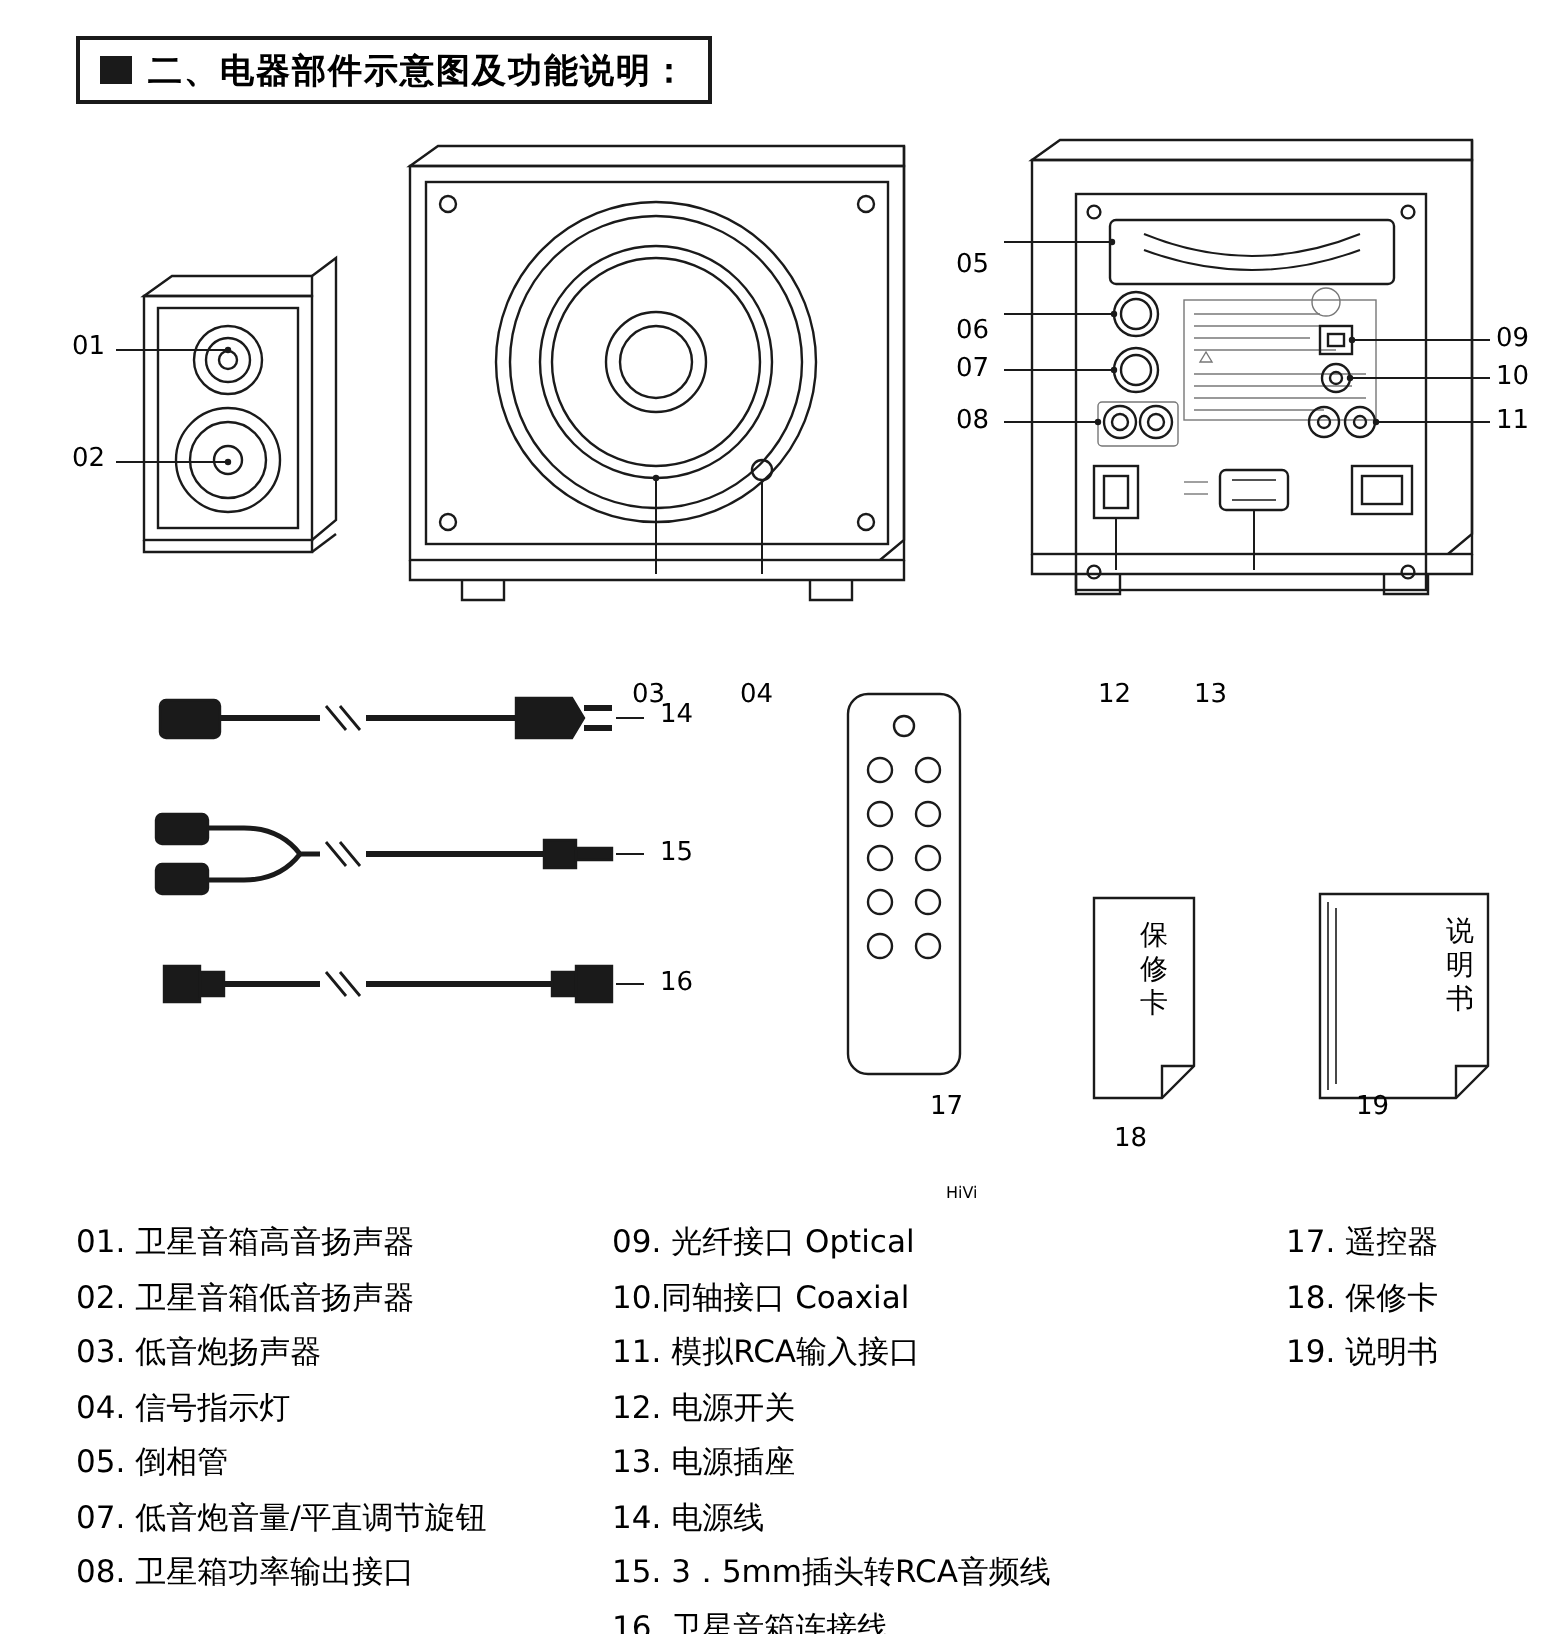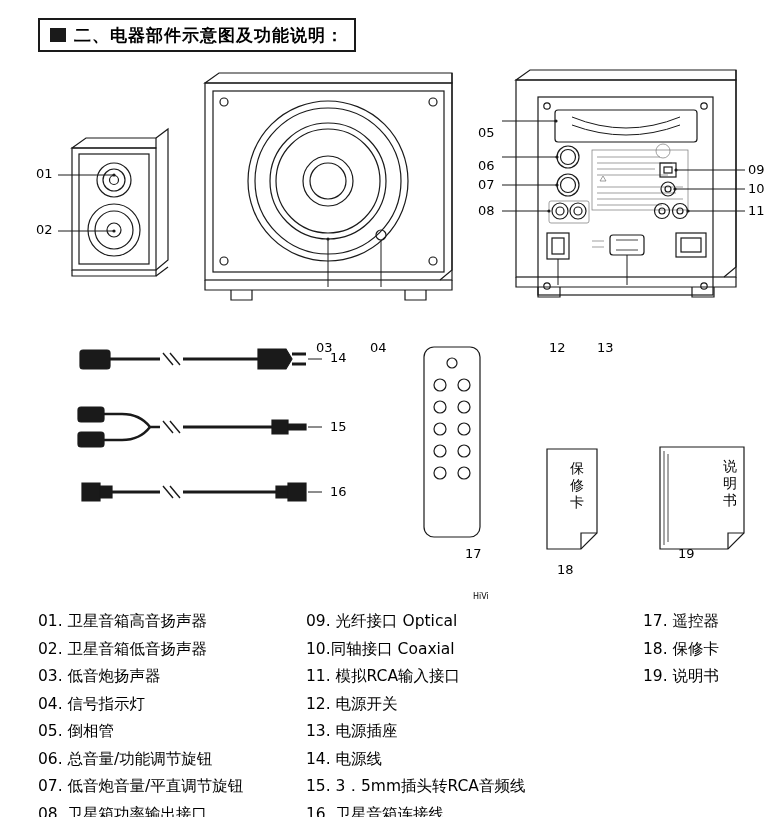--- a/index.html
+++ b/index.html
@@ -333,21 +333,20 @@
   <div class="lbl" style="left:437px; top:592px; font-size:8px; font-weight:normal;margin-left:36px;">HiVi</div>
 
   <div class="legend">
 
     <div class="legend-col c1">
       <div class="legend-item">01. 卫星音箱高音扬声器</div>
       <div class="legend-item">02. 卫星音箱低音扬声器</div>
       <div class="legend-item">03. 低音炮扬声器</div>
       <div class="legend-item">04. 信号指示灯</div>
       <div class="legend-item">05. 倒相管</div>
-      <div class="legend-item">06. 总音量/功能调节旋钮</div>
       <div class="legend-item">07. 低音炮音量/平直调节旋钮</div>
       <div class="legend-item">08. 卫星箱功率输出接口</div>
     </div>
 
     <div class="legend-col c2">
       <div class="legend-item">09. 光纤接口  Optical</div>
       <div class="legend-item">10.同轴接口 Coaxial</div>
       <div class="legend-item">11. 模拟RCA输入接口</div>
       <div class="legend-item">12. 电源开关</div>
       <div class="legend-item">13. 电源插座</div>

